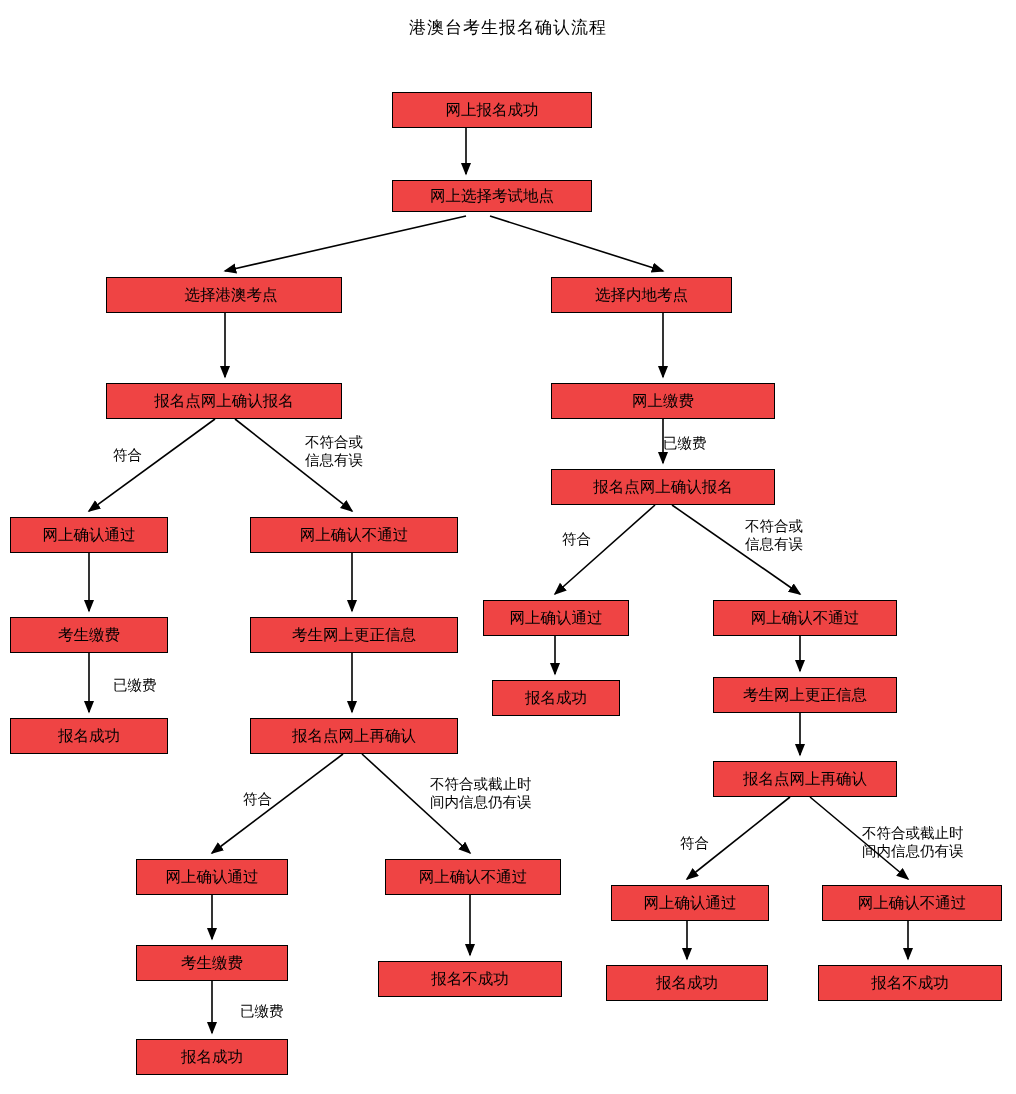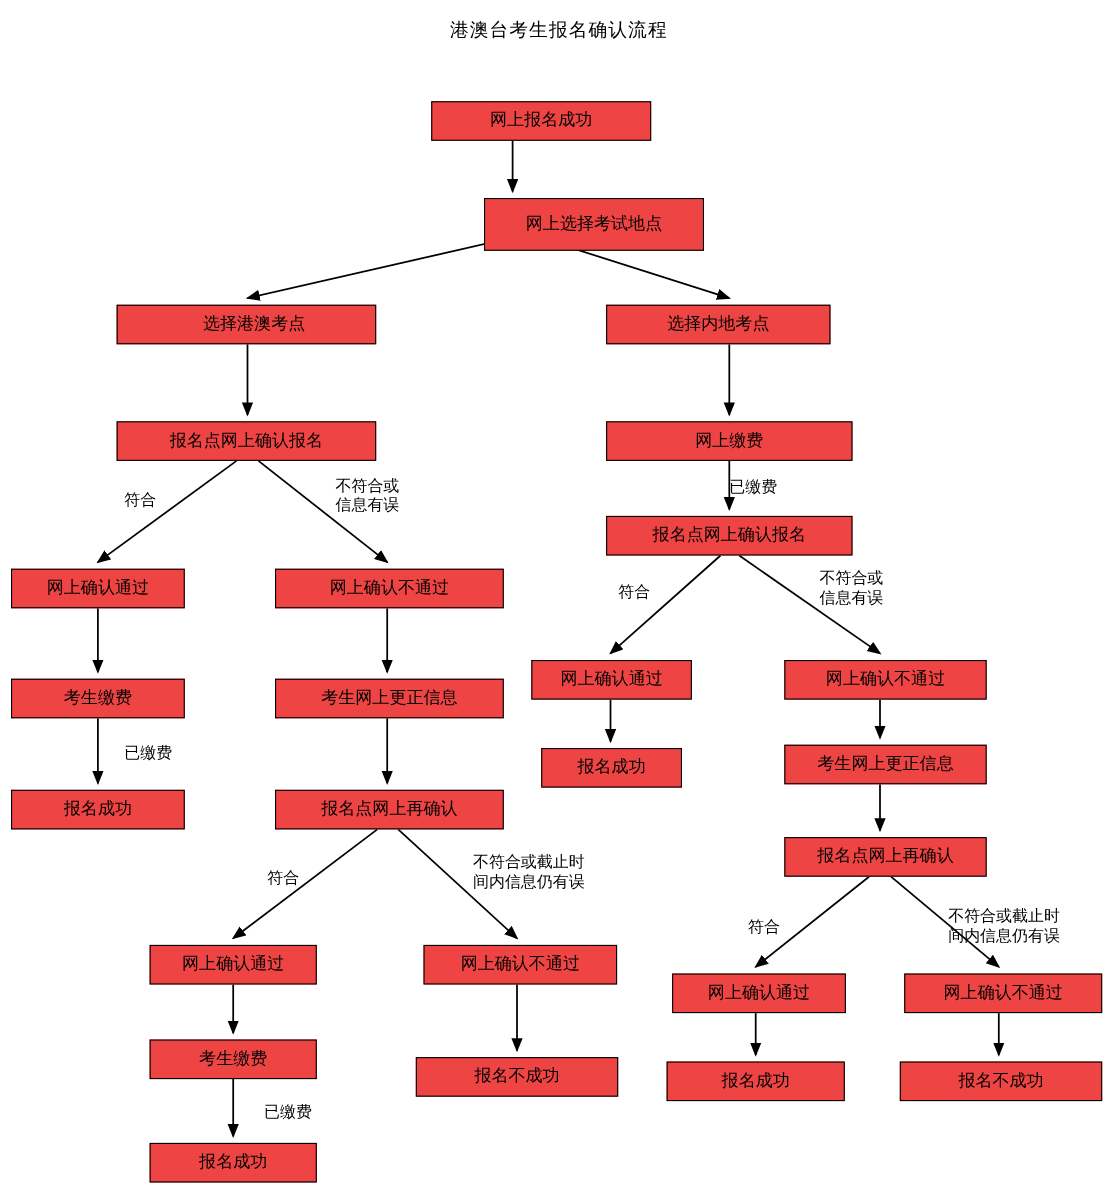--- a/index.html
+++ b/index.html
@@ -95,23 +95,23 @@
         <path d="M 212 895 L 212 939" marker-end="url(#arrow)"></path>
         <path d="M 470 895 L 470 955" marker-end="url(#arrow)"></path>
         <path d="M 687 921 L 687 959" marker-end="url(#arrow)"></path>
         <path d="M 908 921 L 908 959" marker-end="url(#arrow)"></path>
         <path d="M 212 981 L 212 1033" marker-end="url(#arrow)"></path>
       </g>
   </svg>
 
   <div id="nodes">
       <div class="node" style="left: 392px; top: 92px; width: 200px; height: 36px;">网上报名成功</div>
-      <div class="node" style="left: 392px; top: 180px; width: 200px; height: 48px; margin-left: 48px;">网上选择考试地点</div>
+      <div class="node" style="left: 392px; top: 180px; width: 200px; height: 32px;">网上选择考试地点</div>
       <div class="node" style="left: 106px; top: 277px; width: 236px; height: 36px; padding-left: 14px;">选择港澳考点</div>
-      <div class="node" style="left: 551px; top: 277px; width: 204px; height: 36px;">选择内地考点</div>
+      <div class="node" style="left: 551px; top: 277px; width: 181px; height: 36px;">选择内地考点</div>
       <div class="node" style="left: 106px; top: 383px; width: 236px; height: 36px;">报名点网上确认报名</div>
       <div class="node" style="left: 551px; top: 383px; width: 224px; height: 36px;">网上缴费</div>
       <div class="node" style="left: 10px; top: 517px; width: 158px; height: 36px;">网上确认通过</div>
       <div class="node" style="left: 250px; top: 517px; width: 208px; height: 36px;">网上确认不通过</div>
       <div class="node" style="left: 551px; top: 469px; width: 224px; height: 36px;">报名点网上确认报名</div>
       <div class="node" style="left: 10px; top: 617px; width: 158px; height: 36px;">考生缴费</div>
       <div class="node" style="left: 250px; top: 617px; width: 208px; height: 36px;">考生网上更正信息</div>
       <div class="node" style="left: 483px; top: 600px; width: 146px; height: 36px;">网上确认通过</div>
       <div class="node" style="left: 713px; top: 600px; width: 184px; height: 36px;">网上确认不通过</div>
       <div class="node" style="left: 10px; top: 718px; width: 158px; height: 36px;">报名成功</div>

